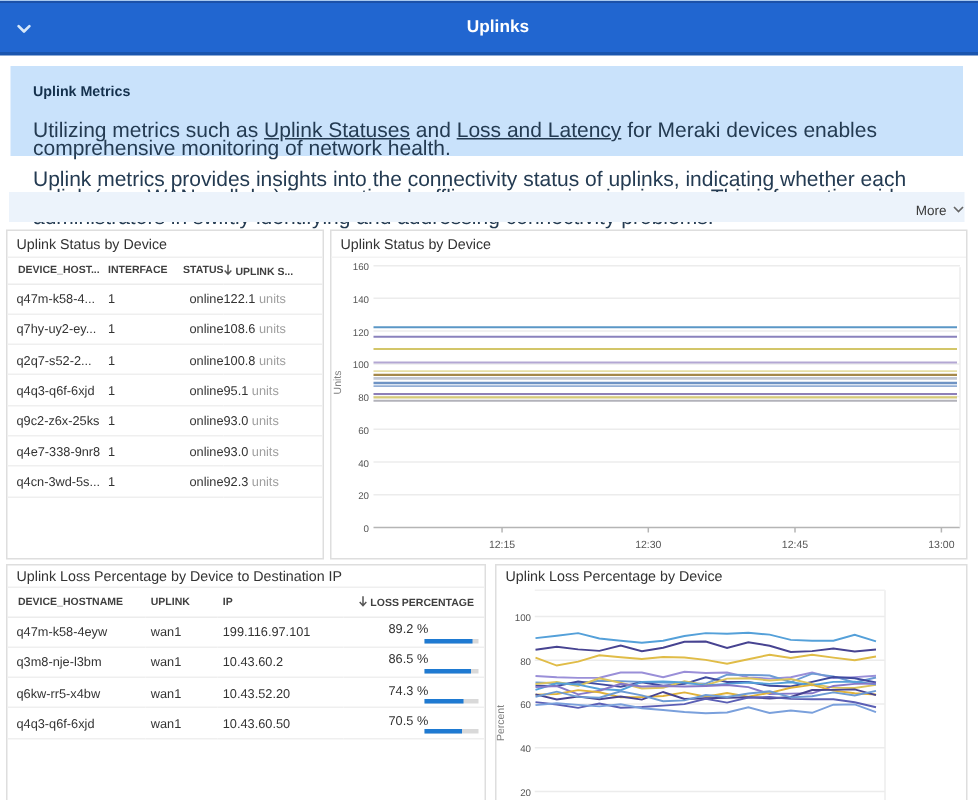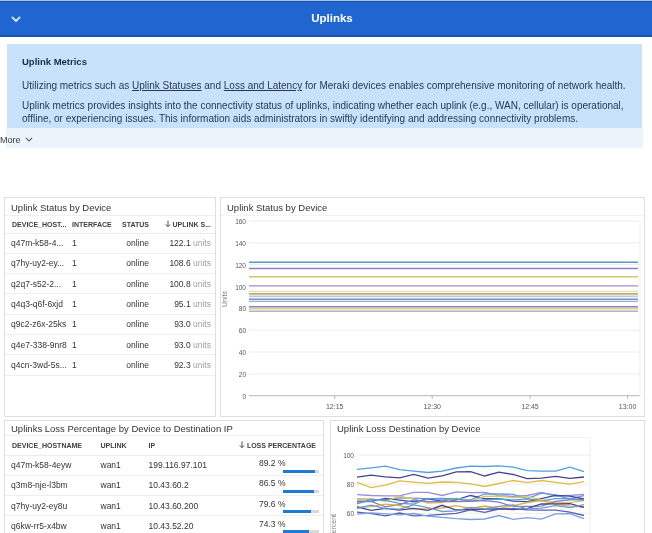--- a/index.html
+++ b/index.html
@@ -4,52 +4,52 @@
 <style>
 * { margin:0; padding:0; box-sizing:border-box; }
 html,body { width:652px; height:533px; overflow:hidden; background:#fff;
   font-family:"Liberation Sans", sans-serif; }
 .topbar { position:absolute; left:0; top:0; width:652px; height:37px;
   background:linear-gradient(#a7c8ef 0, #a7c8ef 1px, #1b51a9 1px, #1b51a9 2px,
    #2166d0 2px, #2166d0 35px, #1a55ae 35px, #1a55ae 37px); }
 .topbar .ttl { position:absolute; left:12px; top:2px; width:640px; height:35px;
   line-height:33px; text-align:center; color:#fff; font-size:11.5px; font-weight:bold; }
 .topbar svg.chev { position:absolute; left:11px; top:16px; }
-.infobox { position:absolute; left:7px; top:44px; width:635px; height:84px;
+.infobox { position:absolute; left:7px; top:44px; width:635px; height:60px;
   background:#c9e2fb; padding:11px 15px 0 15px; color:#243b52; }
 .infobox .ib-ttl { font-size:9.5px; line-height:14px; font-weight:bold; color:#14304c; }
-.infobox p { font-size:10px; line-height:12.4px; margin-top:8px; }
+.infobox p { font-size:14px; line-height:12.4px; margin-top:8px; }
 .infobox p.first { margin-top:11px; }
 .infobox a { color:#243b52; text-decoration:underline; }
 .morebar { position:absolute; left:6px; top:128px; width:637px; height:20px;
-  background:#ecf3fb; text-align:left; font-size:9px; color:#3a3a3a; line-height:16px;
+  background:#ecf3fb; text-align:right; font-size:9px; color:#3a3a3a; line-height:16px;
   padding-top:4px; text-indent:-6px; }
 .morebar svg { vertical-align:middle; margin-left:4px; position:relative; top:-1px; }
-.panel { position:absolute; background:#fff; border:1px solid #dedede;margin-top:44px; }
+.panel { position:absolute; background:#fff; border:1px solid #dedede; }
 .panel svg.cs { position:absolute; left:0; top:0; }
 #p1 { left:4px; top:153px; width:212px; height:220px; }
 #p2 { left:220px; top:153px; width:425px; height:220px; }
 #p3 { left:4px; top:376px; width:320px; height:175px; }
 #p4 { left:330px; top:376px; width:315px; height:175px; }
 .ptitle { font-size:9.5px; color:#333; padding-left:6px; white-space:nowrap; overflow:hidden; }
 #p1 .ptitle { height:18px; line-height:19px; border-bottom:1px solid #efefef; }
 #p3 .ptitle { height:15px; line-height:16px; border-bottom:1px solid #efefef; }
 #p2 .ptitle { height:18px; line-height:19px; border-bottom:1px solid #f3f3f3; }
 #p4 .ptitle { height:15px; line-height:16px; }
 table { border-collapse:collapse; width:100%; table-layout:fixed; }
 th { font-size:7px; color:#404040; text-align:left; font-weight:bold;
   white-space:nowrap; overflow:hidden; }
 td { font-size:8.5px; color:#333; white-space:nowrap; overflow:hidden; }
 #p1 th { height:17px; padding:0; border-bottom:1px solid #ececec; }
 #p1 td { height:20.3px; padding:0; border-bottom:1px solid #efefef; }
 #p1 .c1 { padding-left:6px; }
 #p1 th.c1 { padding-left:7px; }
 #p1 .c2 { padding-left:4px; }
 #p1 .c3 { padding-left:5px;text-align:right; }
-#p1 .c4 { text-align:right; padding-right:4px; }
+#p1 .c4 { padding-right:4px; }
 .units { color:#9e9e9e; }
 #p3 th { height:19px; padding:0; border-bottom:1px solid #ececec; }
 #p3 td { height:20.3px; padding:0; border-bottom:1px solid #efefef; vertical-align:middle; }
 #p3 .c1 { padding-left:6px; }
 #p3 th.c1 { padding-left:7px; }
 #p3 td.cm { padding-left:4px; }
 #p3 th.cm { padding-left:4px; }
 #p3 th.losscell { text-align:right; padding-right:7px; }
 #p3 td.losscell { text-align:center; padding-right:6px; vertical-align:top; }
 .lossval { font-size:8.5px; color:#333; line-height:9px; margin-top:3.5px; margin-right:1px; }
@@ -177,21 +177,21 @@
     <line x1="28" y1="98.3" x2="417" y2="98.3" stroke="#c3c8d4" stroke-width="1.8"></line>
     <line x1="28" y1="101.3" x2="417" y2="101.3" stroke="#6e93c4" stroke-width="1.6"></line>
     <line x1="28" y1="103.4" x2="417" y2="103.4" stroke="#94afd6" stroke-width="1.3"></line>
     <line x1="28" y1="108.7" x2="417" y2="108.7" stroke="#8d7fb8" stroke-width="1.4"></line>
     <line x1="28" y1="110.9" x2="417" y2="110.9" stroke="#d6ca78" stroke-width="1.4"></line>
     <line x1="28" y1="113.2" x2="417" y2="113.2" stroke="#b2b2ba" stroke-width="1.4"></line>
   </svg>
 </div>
 
 <div class="panel" id="p3">
-  <div class="ptitle">Uplinks Loss Percentage by Device to Destination IP</div>
+  <div class="ptitle">Uplink Loss Percentage by Device to Destination IP</div>
   <table>
     <colgroup>
         <col style="width:91.5px">
         <col style="width:48px">
         <col style="width:84px">
         <col>
       </colgroup>
     <tbody>
         <tr>
           <th class="c1">DEVICE_HOSTNAME</th>
@@ -217,31 +217,20 @@
           <td class="cm">wan1</td>
           <td class="cm">10.43.60.2</td>
           <td class="losscell">
             <div class="lossval">86.5 %</div>
             <div class="bartrack">
               <div class="barfill" style="width:31.1px"></div>
             </div>
           </td>
         </tr>
     <tr>
-          <td class="c1">q7hy-uy2-ey8u</td>
-          <td class="cm">wan1</td>
-          <td class="cm">10.43.60.200</td>
-          <td class="losscell">
-            <div class="lossval">79.6 %</div>
-            <div class="bartrack">
-              <div class="barfill" style="width:28.7px"></div>
-            </div>
-          </td>
-        </tr>
-    <tr>
           <td class="c1">q6kw-rr5-x4bw</td>
           <td class="cm">wan1</td>
           <td class="cm">10.43.52.20</td>
           <td class="losscell">
             <div class="lossval">74.3 %</div>
             <div class="bartrack">
               <div class="barfill" style="width:26.7px"></div>
             </div>
           </td>
         </tr>
@@ -254,21 +243,21 @@
             <div class="bartrack">
               <div class="barfill" style="width:25.4px"></div>
             </div>
           </td>
         </tr>
   </tbody>
     </table>
 </div>
 
 <div class="panel" id="p4">
-  <div class="ptitle">Uplink Loss Destination by Device</div>
+  <div class="ptitle">Uplink Loss Percentage by Device</div>
   <svg class="cs" width="313" height="173">
     <line x1="25.5" y1="34.0" x2="259" y2="34.0" stroke="#ececec" stroke-width="1"></line>
     <text x="23" y="37.0" text-anchor="end" font-size="6.5" fill="#565656">100</text>
     <line x1="25.5" y1="63.1" x2="259" y2="63.1" stroke="#ececec" stroke-width="1"></line>
     <text x="23" y="66.1" text-anchor="end" font-size="6.5" fill="#565656">80</text>
     <line x1="25.5" y1="92.3" x2="259" y2="92.3" stroke="#ececec" stroke-width="1"></line>
     <text x="23" y="95.3" text-anchor="end" font-size="6.5" fill="#565656">60</text>
     <line x1="25.5" y1="121.5" x2="259" y2="121.5" stroke="#ececec" stroke-width="1"></line>
     <text x="23" y="124.5" text-anchor="end" font-size="6.5" fill="#565656">40</text>
     <line x1="25.5" y1="150.6" x2="259" y2="150.6" stroke="#ececec" stroke-width="1"></line>

